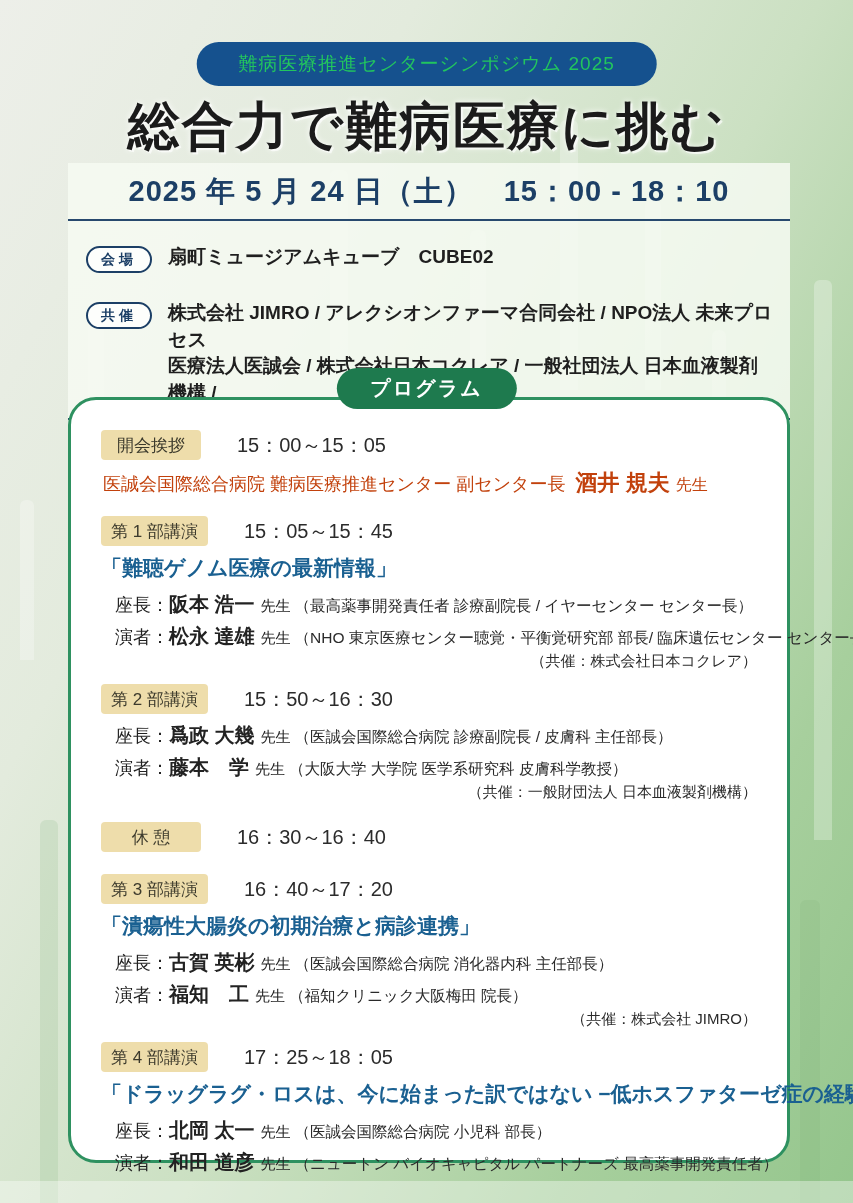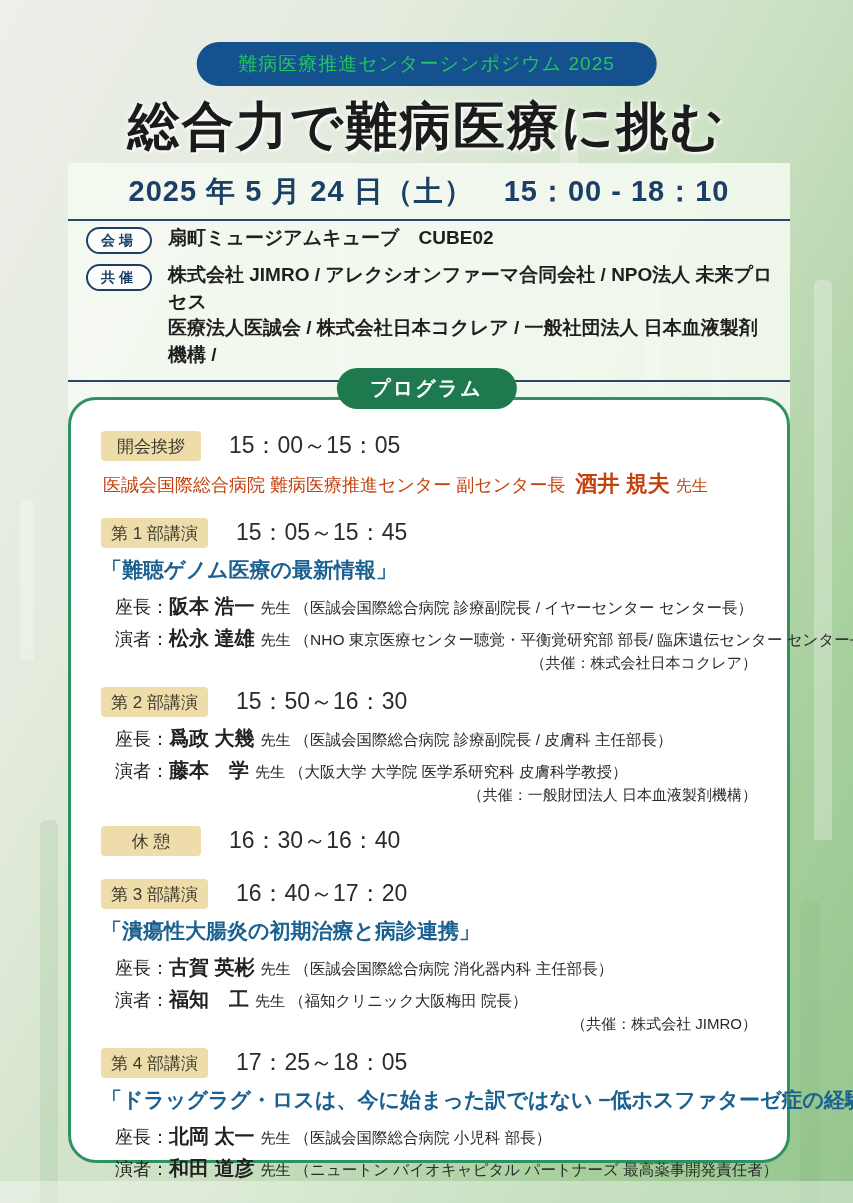--- a/index.html
+++ b/index.html
@@ -31,21 +31,21 @@
   
   .info-panel {
     position:absolute; left:68px; width:722px; top:163px;
     background:rgba(246,250,242,0.85);
   }
   .rule { border:none; border-top:2px solid #27496e; width:100%; }
   .date-line {
     text-align:center; font-size:29px; font-weight:bold; color:#1c3f66;
     padding:9px 0 7px; white-space:nowrap; letter-spacing:1px;
   }
-  .info-row { display:flex; align-items:flex-start; padding:4px 14px 4px 18px; }
+  .info-row { display:flex; align-items:flex-start; padding:23px 14px 4px 18px; }
   .info-row.last { padding-bottom:12px; }
   .label-pill {
     flex:0 0 auto; border:2px solid #1c3f66; color:#1c3f66; background:#fdfefc;
     border-radius:16px; font-size:14px; font-weight:bold; letter-spacing:4px;
     padding:3px 0 2px; width:66px; text-align:center; margin-top:2px;
   }
   .info-text { margin-left:16px; font-size:19px; font-weight:bold; color:#1f1f1f; line-height:1.4; }
   .info-text .ln { display:block; }
   .notes { text-align:center; padding:10px 0 12px; color:#1c3f66; font-weight:bold; font-size:19px; line-height:1.55; }
 
@@ -60,21 +60,21 @@
     background:#fff; border:3px solid #2e9160; border-radius:28px;
     padding:30px 26px 10px 30px;
   }
   .session { margin-bottom:13px; }
   .session-head { display:flex; align-items:center; margin-bottom:8px; }
   .tag {
     background:#eeddab; color:#3c3a2c; font-size:17px; font-weight:normal;
     border-radius:4px; padding:4px 10px 3px; min-width:100px; text-align:center;
     flex:0 0 auto;
   }
-  .time { margin-left:28px; font-size:23px; color:#2b2b2b; white-space:nowrap; }
+  .time { margin-left:36px; font-size:20px; color:#2b2b2b; white-space:nowrap; }
   .affil { font-size:18px; color:#c2410c; margin:2px 0 18px 2px; white-space:nowrap; }
   .affil .aname { font-size:22px; font-weight:bold; margin:0 6px 0 10px; }
   .affil .hon { font-size:16px; }
   .stitle { font-size:21px; font-weight:bold; color:#1a6091; margin:2px 0 9px 0; white-space:nowrap; }
   .person { font-size:18px; color:#222; margin:5px 0 0 14px; white-space:nowrap; }
   .person .plabel { font-size:18px; }
   .person .pname { font-size:20px; font-weight:bold; }
   .person .hon { font-size:15px; margin:0 4px 0 6px; }
   .person .pdesc { font-size:15.5px; color:#2a2a2a; }
   .cosponsor { text-align:right; font-size:15px; color:#2a2a2a; margin-top:2px; padding-right:4px; }
@@ -137,21 +137,21 @@
       </div>
     </div>
 
     <div class="session">
       <div class="session-head">
         <span class="tag">第 1 部講演</span>
         <span class="time">15：05～15：45</span>
       </div>
       <div class="stitle">「難聴ゲノム医療の最新情報」</div>
       <div class="person">
-        <span class="plabel">座長：</span><span class="pname">阪本 浩一</span><span class="hon">先生</span><span class="pdesc">（医誠会国際総合病院 診療副院長 / イヤーセンター センター長）</span>
+        <span class="plabel">座長：</span><span class="pname">阪本 浩一</span><span class="hon">先生</span><span class="pdesc">（最高薬事開発責任者 診療副院長 / イヤーセンター センター長）</span>
       </div>
       <div class="person">
         <span class="plabel">演者：</span><span class="pname">松永 達雄</span><span class="hon">先生</span><span class="pdesc">（NHO 東京医療センター聴覚・平衡覚研究部 部長/ 臨床遺伝センター センター長）</span>
       </div>
       <div class="cosponsor">（共催：株式会社日本コクレア）</div>
     </div>
 
     <div class="session">
       <div class="session-head">
         <span class="tag">第 2 部講演</span>

